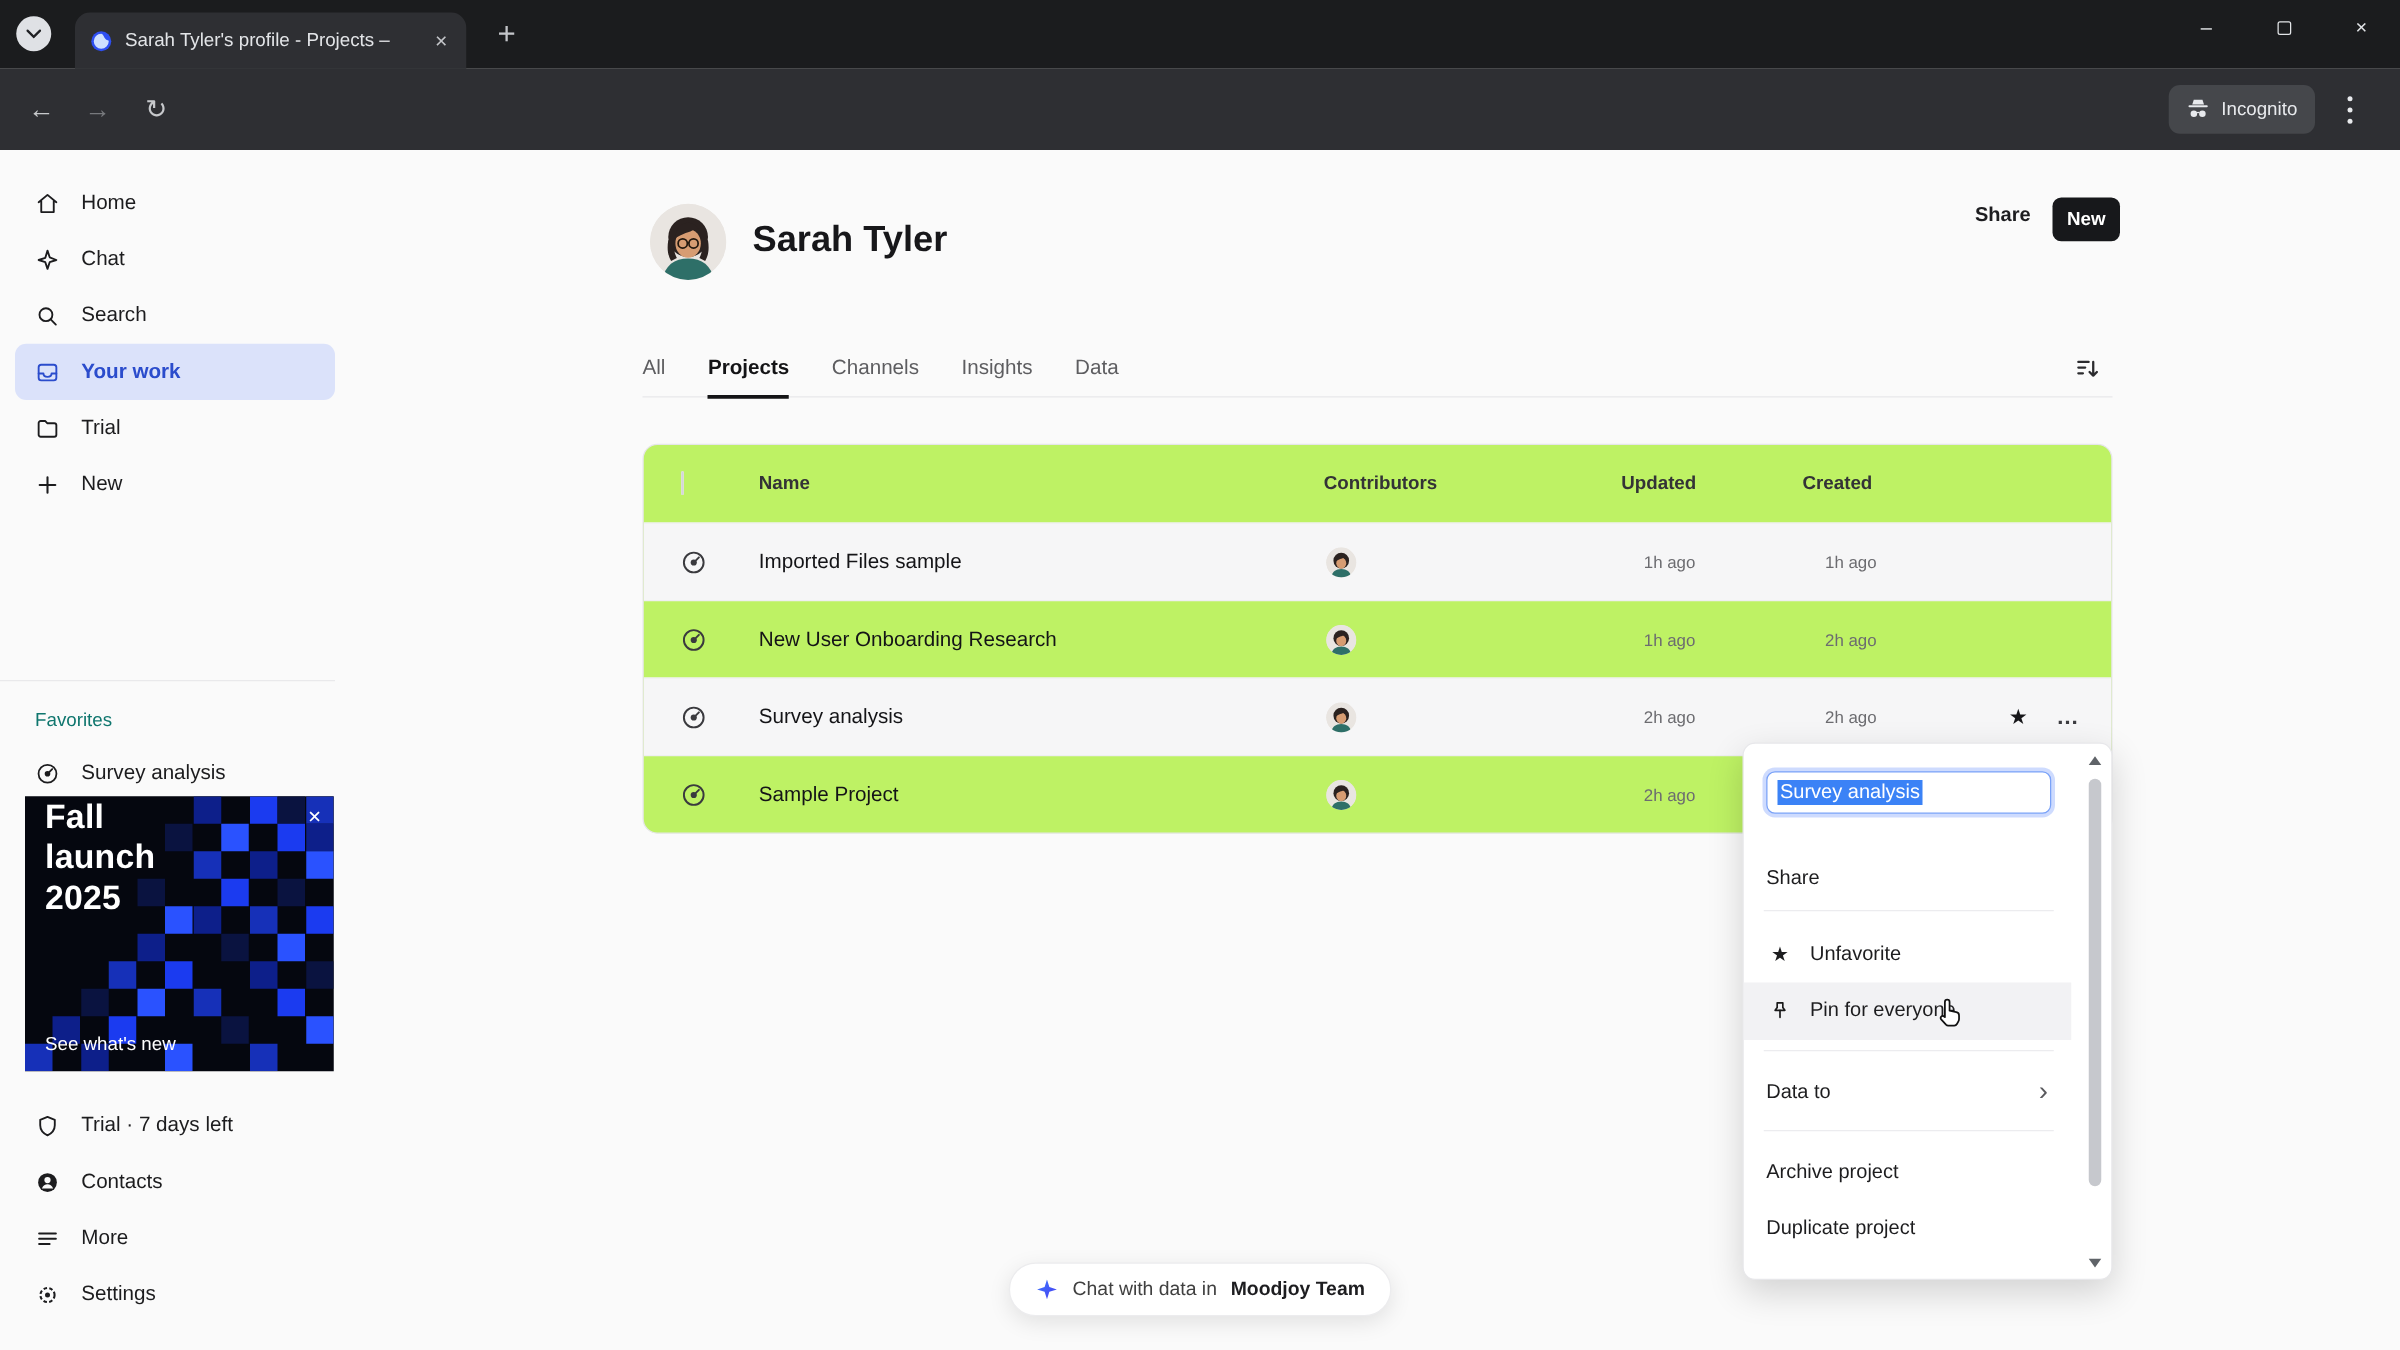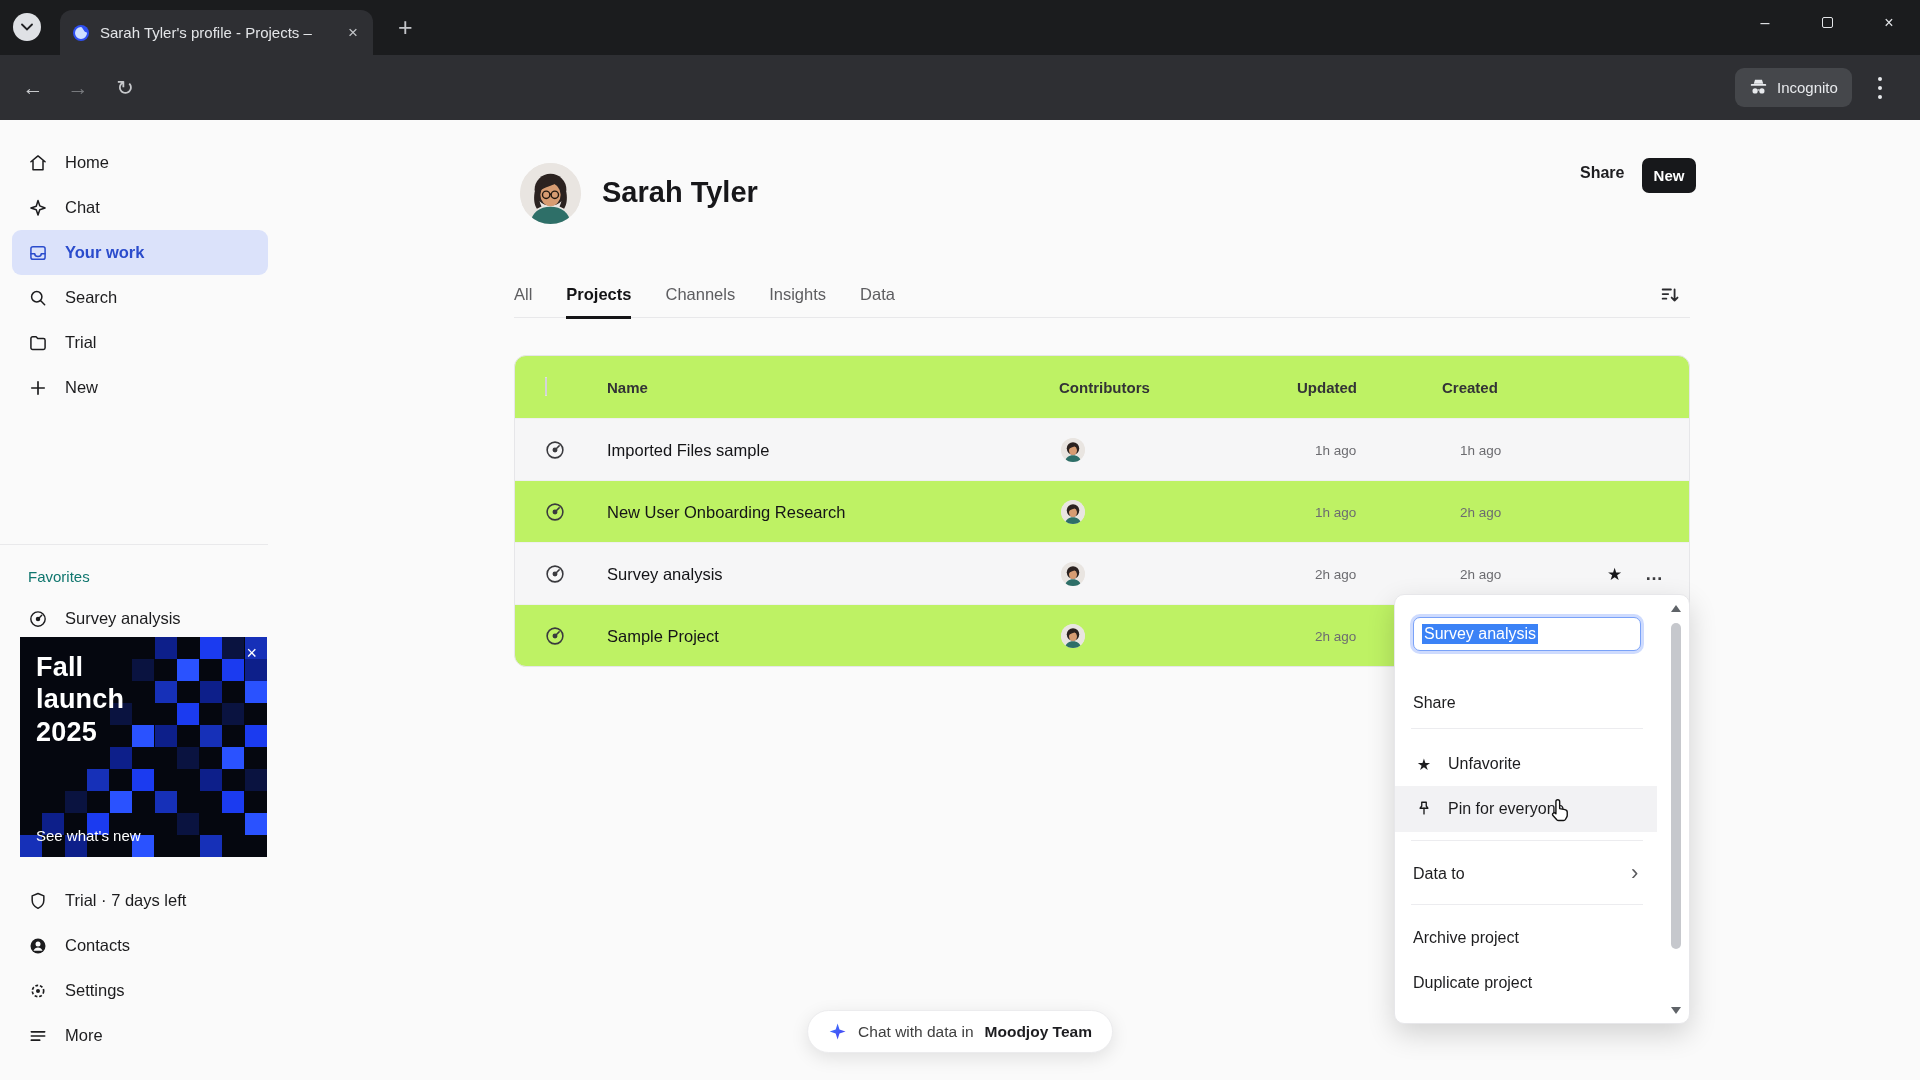--- a/index.html
+++ b/index.html
@@ -43,21 +43,21 @@
   .s-item { display:flex; align-items:center; gap:17px; height:45px; padding:0 16px; border-radius:9px;
     font-size:16.5px; font-weight:500; color:#1c1c1e; cursor:pointer; }
   .s-item.active { background:#dbe2fa; color:#2b4ccc; font-weight:600; }
   .s-item svg { width:20px; height:20px; flex:0 0 auto; }
   .s-divider { position:absolute; top:424px; left:0; width:268px; border-top:1px solid #e9e9eb; }
   .fav-label { position:absolute; top:448px; left:28px; font-size:15px; color:#0f766e; }
   .favs { position:absolute; top:476px; left:12px; width:256px; }
   .promo { position:absolute; left:20px; top:517px; width:247px; height:220px; background:#05070f;
     overflow:hidden; color:#fff; }
   .promo svg.mosaic { position:absolute; inset:0; }
-  .promo-title { position:relative; z-index:2; padding:14px 0 0 16px; font-size:27px; font-weight:700;
+  .promo-title { position:relative; z-index:2; padding:0 0 0 16px; font-size:27px; font-weight:700;
     line-height:1.2; letter-spacing:.2px; }
   .promo-link { position:absolute; z-index:2; left:16px; bottom:13px; font-size:15px; cursor:pointer; }
   .promo-close { position:absolute; z-index:3; right:10px; top:6px; font-size:18px; color:#fff; cursor:pointer; }
   .sfoot { position:absolute; top:758px; left:12px; width:256px; }
 
   
   .avatar { border-radius:50%; overflow:hidden; background:#e9e5e1; }
   .avatar svg { display:block; width:100%; height:100%; }
   .avatar-lg { position:absolute; left:520px; top:43px; width:61px; height:61px; }
   .page-title { position:absolute; left:602px; top:56px; font-size:29px; font-weight:700; color:#17171a; }
@@ -179,33 +179,33 @@
               <path d="M3.5 10.5L12 3.5l8.5 7M6 9.5V20h12V9.5"></path>
             </svg>
           <span>Home</span>
         </div>
         <div class="s-item">
           <svg viewBox="0 0 24 24" fill="none" stroke="currentColor" stroke-width="1.8" stroke-linejoin="round">
               <path d="M12 3l2.1 6.4L20.5 12l-6.4 2.1L12 20.5 9.9 14.1 3.5 12l6.4-2.1z"></path>
             </svg>
           <span>Chat</span>
         </div>
+        <div class="s-item">
+          <svg viewBox="0 0 24 24" fill="none" stroke="currentColor" stroke-width="1.8" stroke-linecap="round">
+              <circle cx="10.5" cy="10.5" r="6.2"></circle>
+              <path d="M15.3 15.3L20 20"></path>
+            </svg>
+          <span>Search</span>
+        </div>
         <div class="s-item active">
           <svg viewBox="0 0 24 24" fill="none" stroke="currentColor" stroke-width="1.8" stroke-linecap="round" stroke-linejoin="round">
               <rect x="3.5" y="4.5" width="17" height="15" rx="2.5"></rect>
               <path d="M3.5 13h4.6c0 1.8 1.6 3.2 3.9 3.2s3.9-1.4 3.9-3.2h4.6"></path>
             </svg>
           <span>Your work</span>
-        </div>
-        <div class="s-item">
-          <svg viewBox="0 0 24 24" fill="none" stroke="currentColor" stroke-width="1.8" stroke-linecap="round">
-              <circle cx="10.5" cy="10.5" r="6.2"></circle>
-              <path d="M15.3 15.3L20 20"></path>
-            </svg>
-          <span>Search</span>
         </div>
         <div class="s-item">
           <svg viewBox="0 0 24 24" fill="none" stroke="currentColor" stroke-width="1.8" stroke-linejoin="round">
               <path d="M3.5 6.5a2 2 0 0 1 2-2h4.2l2 2.2h6.8a2 2 0 0 1 2 2v9a2 2 0 0 1-2 2h-13a2 2 0 0 1-2-2z"></path>
             </svg>
           <span>Trial</span>
         </div>
         <div class="s-item">
           <svg viewBox="0 0 24 24" fill="none" stroke="currentColor" stroke-width="2" stroke-linecap="round">
               <path d="M12 4.5v15M4.5 12h15"></path>
@@ -294,31 +294,31 @@
         </div>
         <div class="s-item">
           <svg viewBox="0 0 24 24">
               <circle cx="12" cy="12" r="9" fill="currentColor"></circle>
               <circle cx="12" cy="9.6" r="3" fill="#fafafa"></circle>
               <path d="M6.6 17.7c1.2-2.7 3.1-4 5.4-4s4.2 1.3 5.4 4" fill="#fafafa"></path>
             </svg>
           <span>Contacts</span>
         </div>
         <div class="s-item">
+          <svg viewBox="0 0 24 24" fill="none" stroke="currentColor" stroke-width="2" stroke-linecap="round">
+              <path d="M4 7h16M4 12h16M4 17h10"></path>
+            </svg>
+          <span>More</span>
+        </div>
+        <div class="s-item">
           <svg viewBox="0 0 24 24" fill="none" stroke="currentColor">
               <circle cx="12" cy="12" r="6.8" stroke-width="2" stroke-dasharray="3.4 2.2"></circle>
               <circle cx="12" cy="12" r="2.4" fill="currentColor" stroke="none"></circle>
             </svg>
           <span>Settings</span>
-        </div>
-        <div class="s-item">
-          <svg viewBox="0 0 24 24" fill="none" stroke="currentColor" stroke-width="2" stroke-linecap="round">
-              <path d="M4 7h16M4 12h16M4 17h10"></path>
-            </svg>
-          <span>More</span>
         </div>
       </div>
     </aside>
 
     <div class="avatar avatar-lg">
       <svg viewBox="0 0 48 48">
           <circle cx="24" cy="24" r="24" fill="#e9e5e1"></circle>
           <circle cx="24" cy="21" r="12.5" fill="#2b2220"></circle>
           <path d="M11.5 23c-1 6 0 10 1.8 13l3.6-1.8c-1.8-3.6-2.3-7.6-1.8-11.2zM36.5 23c1 6 0 10-1.8 13l-3.6-1.8c1.8-3.6 2.3-7.6 1.8-11.2z" fill="#2b2220"></path>
           <ellipse cx="24" cy="25" rx="8" ry="9" fill="#d79c72"></ellipse>

